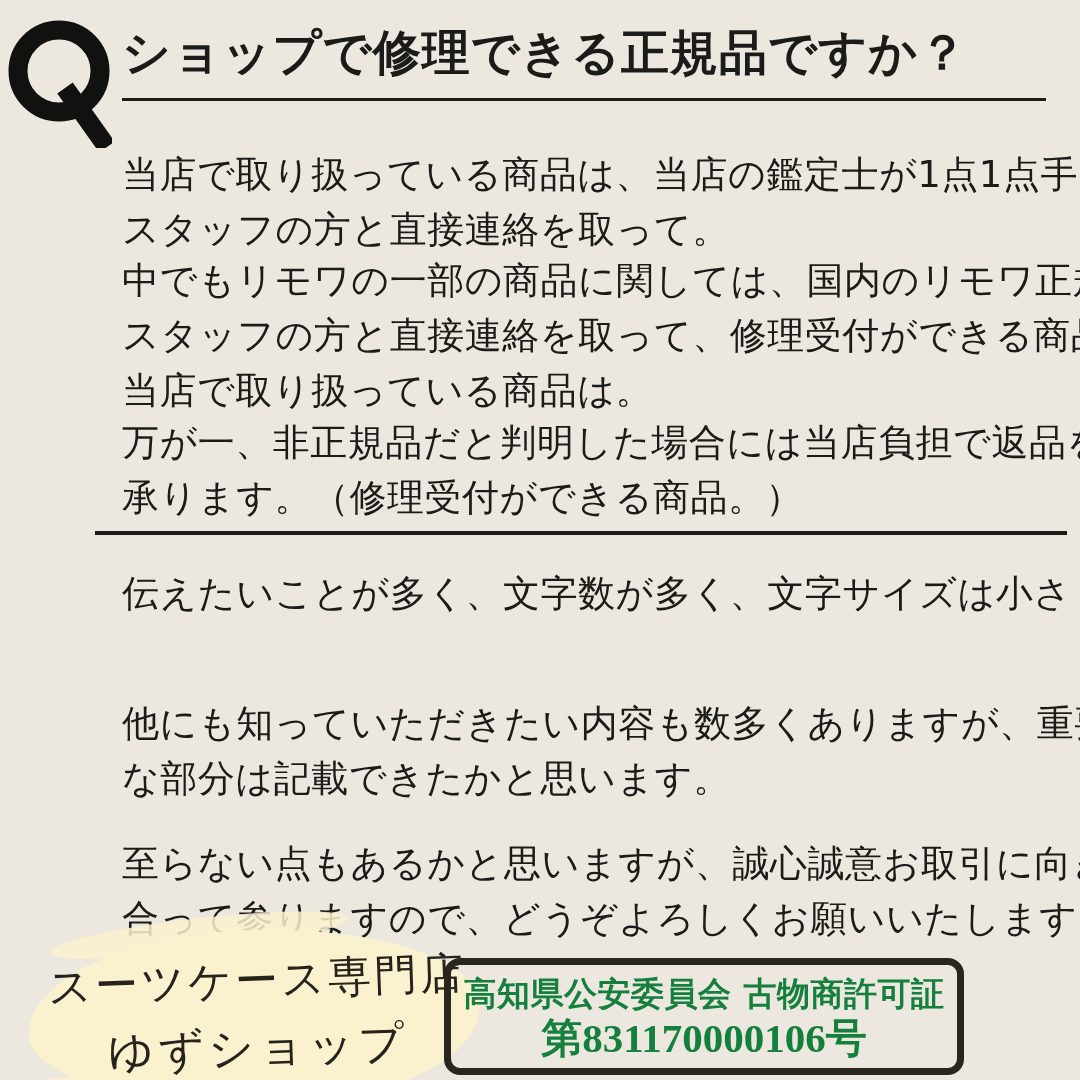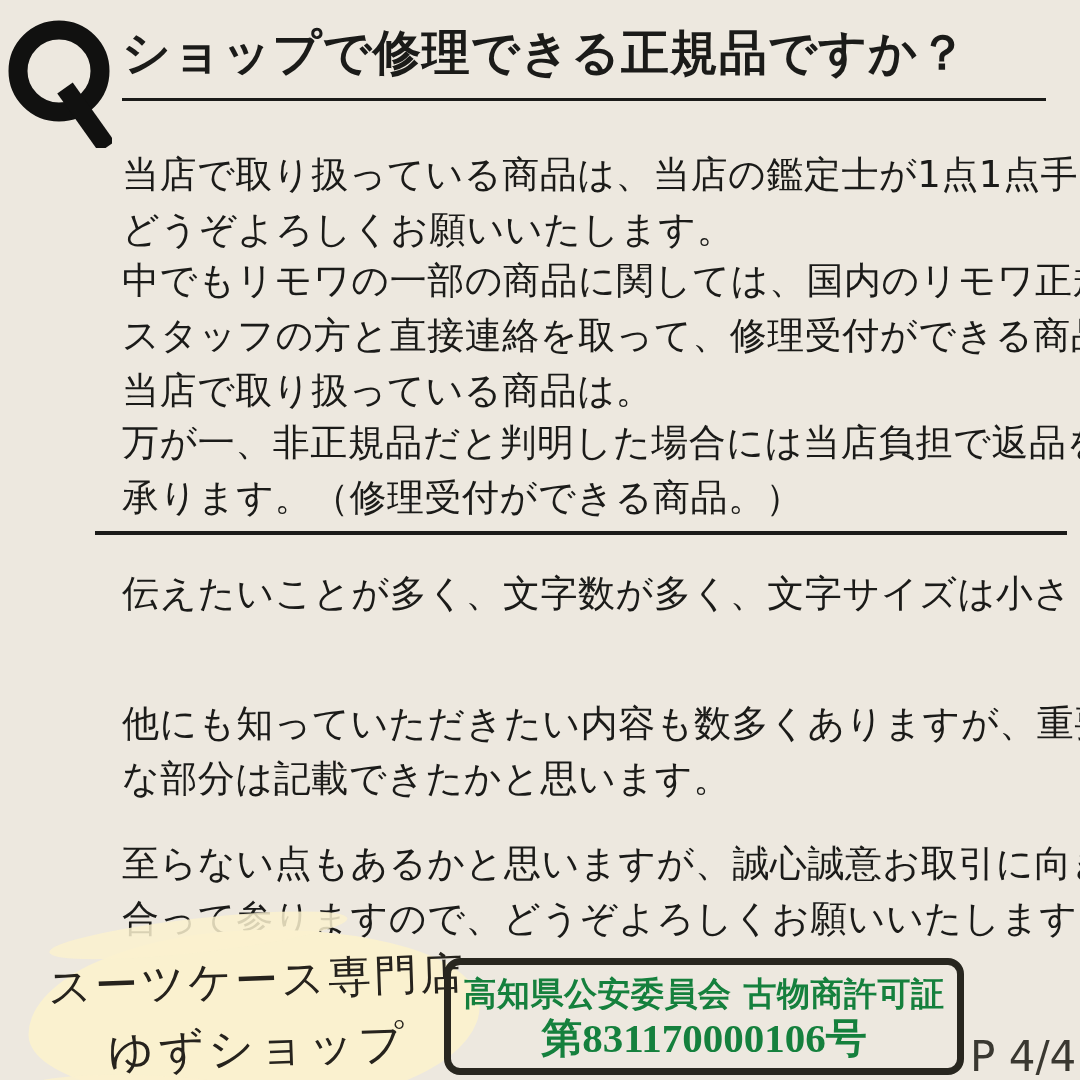--- a/index.html
+++ b/index.html
@@ -186,21 +186,21 @@
       <circle cx="51" cy="57" r="41" fill="none" stroke="#111110" stroke-width="19"></circle>
       <line x1="57" y1="74" x2="99" y2="133" stroke="#111110" stroke-width="19"></line>
     </svg>
   </div>
 
   <div class="heading">ショップで修理できる正規品ですか？</div>
   <div class="heading-underline"></div>
 
   <div class="para p1">
     <div class="line">当店で取り扱っている商品は、当店の鑑定士が1点1点手</div>
-    <div class="line">どうぞよろしくお願いいたします。</div>
+    <div class="line">スタッフの方と直接連絡を取って。</div>
   </div>
 
   <div class="para p2">
     <div class="line">中でもリモワの一部の商品に関しては、国内のリモワ正規</div>
     <div class="line">スタッフの方と直接連絡を取って、修理受付ができる商品</div>
     <div class="line">当店で取り扱っている商品は。</div>
   </div>
 
   <div class="para p3">
     <div class="line">万が一、非正規品だと判明した場合には当店負担で返品を</div>
@@ -225,15 +225,14 @@
 
   <div class="logo-blob"></div>
   <div class="shop-name-1">スーツケース専門店</div>
   <div class="shop-name-2">ゆずショップ</div>
 
   <div class="license-box">
     <div class="license-line-1">高知県公安委員会 古物商許可証</div>
     <div class="license-line-2">第831170000106号</div>
   </div>
 
-  <div class="page-number">P 4/4</div>
 
 </div>
 
 </body></html>

